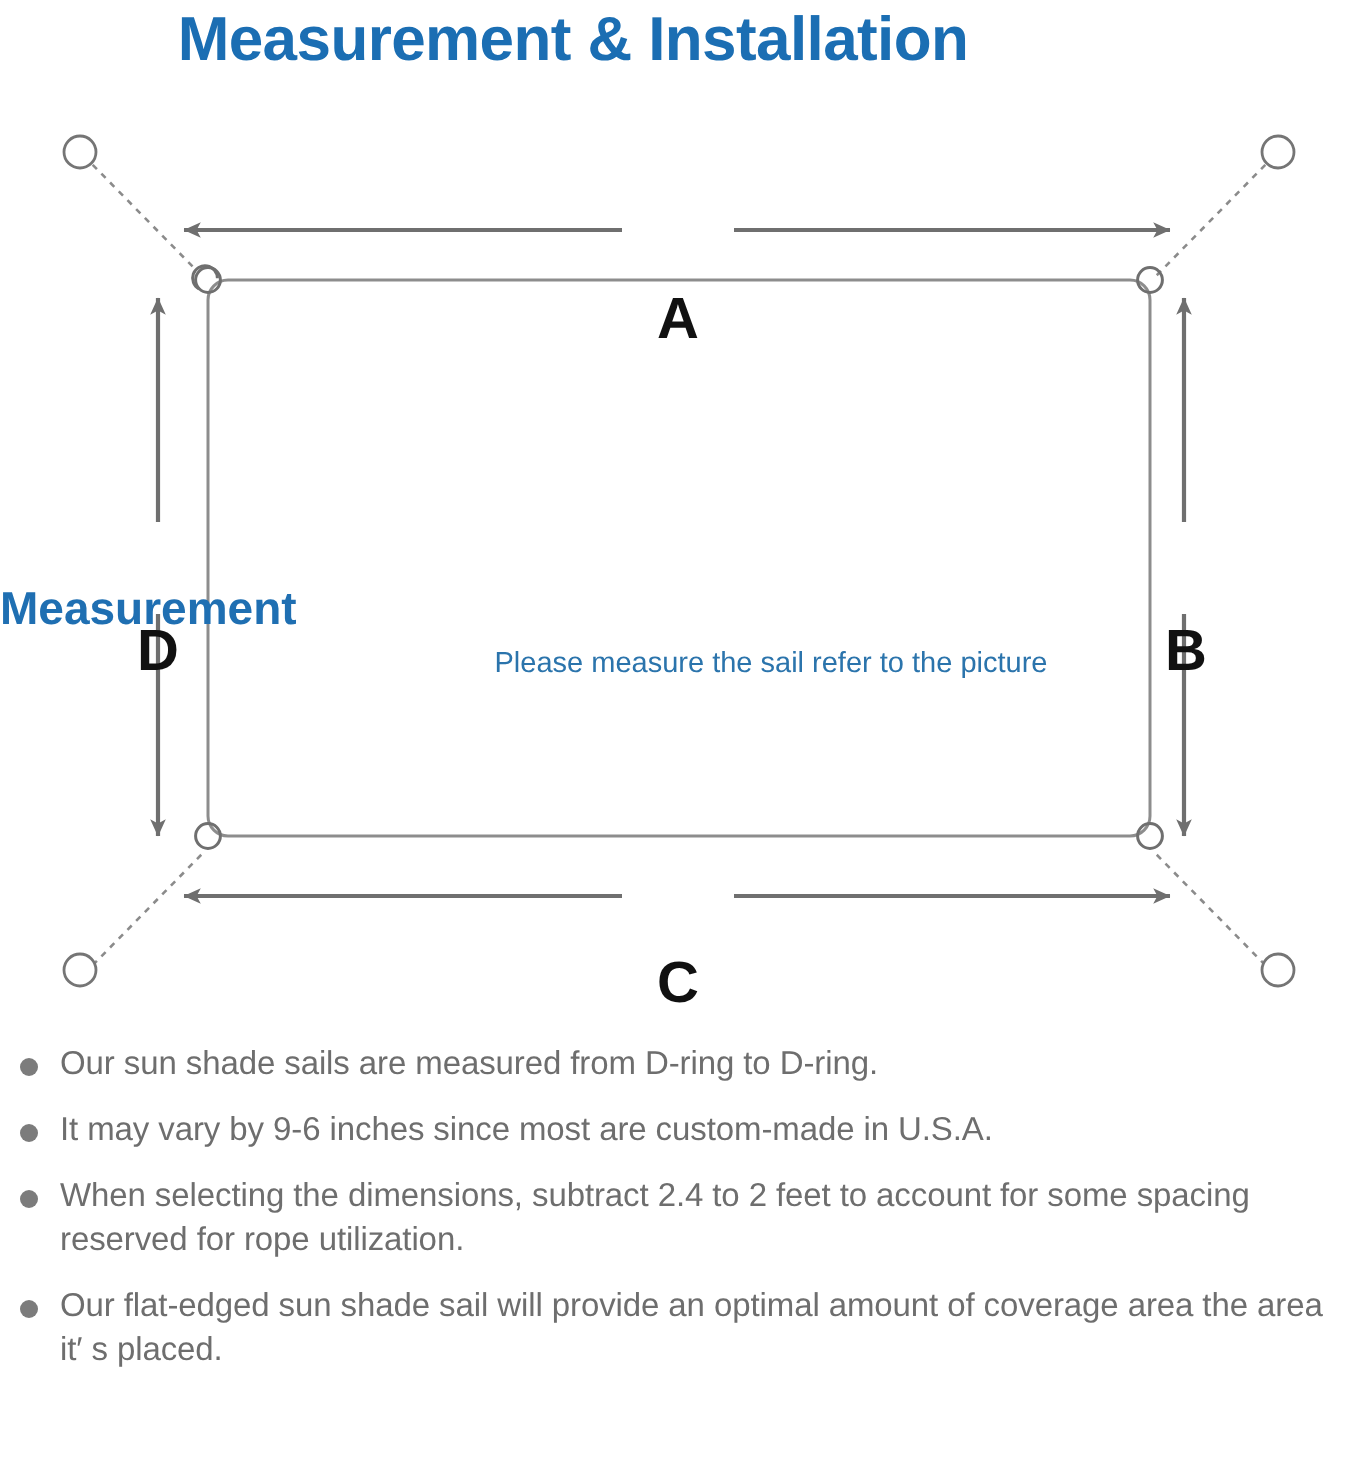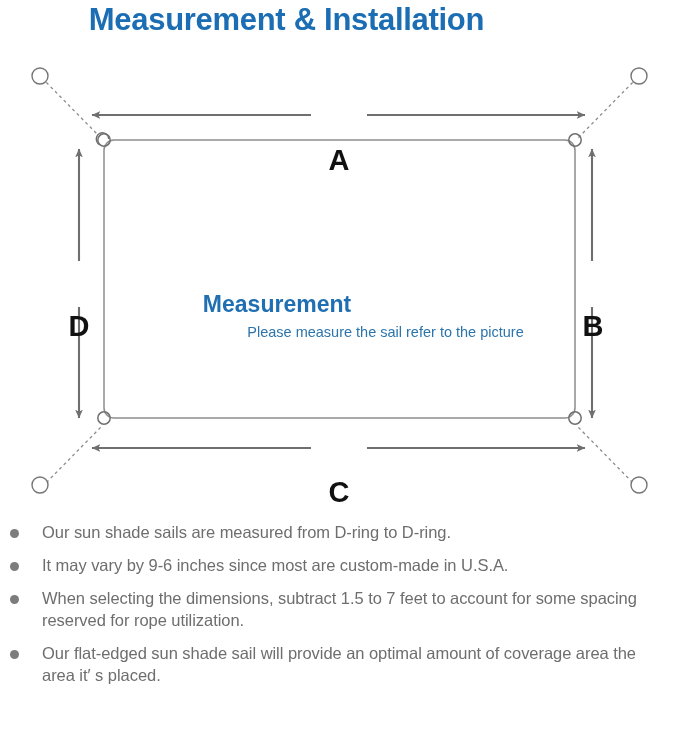--- a/index.html
+++ b/index.html
@@ -43,21 +43,21 @@
   }
   .diagram svg {
     display: block;
   }
 
   .center-title {
     position: absolute;
     left: 0;
     top: 243px;
     width: 554px;
-    text-align: center;
+    text-align: left;
     font-size: 23px;
     font-weight: bold;
     color: #1f6fb2;
     line-height: 26px;
     white-space: nowrap;
   }
   .center-sub {
     position: absolute;
     left: 0;
     top: 275px;
@@ -91,21 +91,20 @@
     left: 0;
     top: 521px;
     width: 679px;
   }
   .note-row {
     position: relative;
     display: flex;
     align-items: flex-start;
     padding: 0 14px 0 10px;
     margin-bottom: 11px;
-    gap: 12px;
   }
   .note-bullet {
     flex: 0 0 auto;
     width: 9px;
     height: 9px;
     border-radius: 50%;
     background: #7c7c7c;
     margin-top: 8px;
     margin-right: 11px;
   }
@@ -192,19 +191,19 @@
   <div class="note-row">
     <span class="note-bullet"></span>
     <span class="note-text">Our sun shade sails are measured from D-ring to D-ring.</span>
   </div>
   <div class="note-row">
     <span class="note-bullet"></span>
     <span class="note-text">It may vary by 9-6 inches since most are custom-made in U.S.A.</span>
   </div>
   <div class="note-row">
     <span class="note-bullet"></span>
-    <span class="note-text">When selecting the dimensions, subtract 1.5 to 7 feet to account for some spacing reserved for rope utilization.</span>
+    <span class="note-text">When selecting the dimensions, subtract 2.4 to 2 feet to account for some spacing reserved for rope utilization.</span>
   </div>
   <div class="note-row">
     <span class="note-bullet"></span>
     <span class="note-text">Our flat-edged sun shade sail will provide an optimal amount of coverage area the area it′ s placed.</span>
   </div>
 </div>
 
 </body></html>

